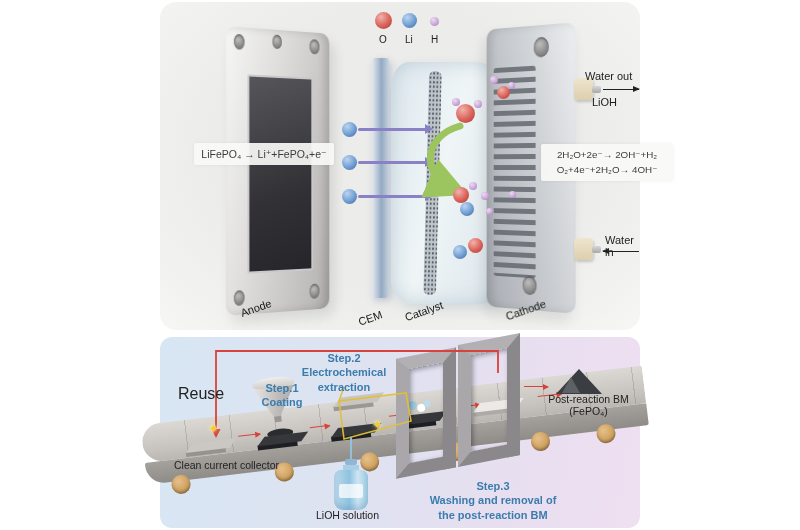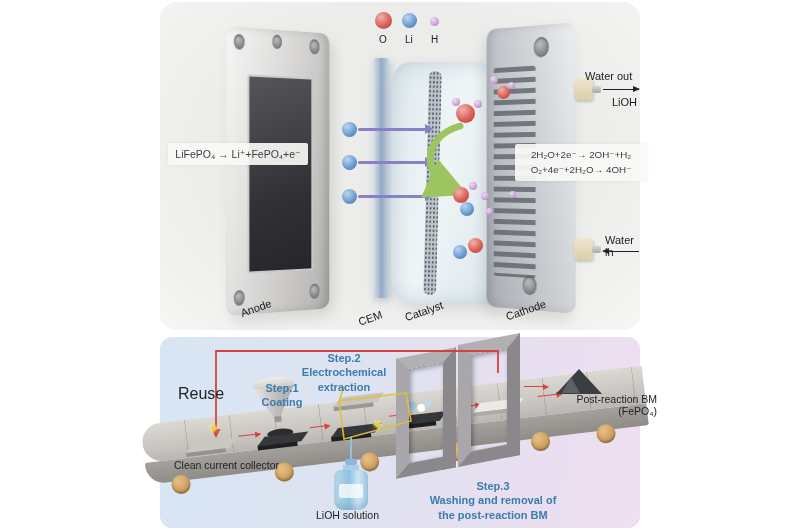--- a/index.html
+++ b/index.html
@@ -53,21 +53,21 @@
   #catalyst-strip{position:absolute;left:35px;top:9px;width:13px;height:224px;border-radius:6px;
     background-color:rgba(150,158,168,.55);
     background-image:radial-gradient(circle,#4e545c .8px,transparent 1.3px);
     background-size:3.5px 4.5px;transform:rotate(1.5deg);}
 
   .li-arrow-line{position:absolute;height:3px;background:#8a80c6;border-radius:2px;}
   .li-arrow-line::after{content:"";position:absolute;right:-7px;top:-4px;
     border-left:8px solid #8a80c6;border-top:5.5px solid transparent;border-bottom:5.5px solid transparent;}
 
   .react-box{position:absolute;background:rgba(248,248,246,.92);color:#3d3d3d;
-    border-radius:2px;box-shadow:0 0 4px rgba(0,0,0,.06);text-align:center;}
+    border-radius:2px;box-shadow:0 0 4px rgba(0,0,0,.06);text-align:center;margin-left:26px;}
   #anode-react{left:8px;top:141px;width:136px;padding:5px 2px;font-size:10.5px;}
   #cathode-react{left:355px;top:142px;width:128px;padding:4px 2px;font-size:9.8px;line-height:1.5;}
 
   .flow-label{position:absolute;font-size:11px;color:#1c1c1c;}
   .blk-arrow{position:absolute;height:0;border-top:1.4px solid #222;}
   .blk-arrow.right::after{content:"";position:absolute;right:-1px;top:-4px;
     border-left:7px solid #222;border-top:3.5px solid transparent;border-bottom:3.5px solid transparent;}
   .blk-arrow.left::before{content:"";position:absolute;left:-1px;top:-4px;
     border-right:7px solid #222;border-top:3.5px solid transparent;border-bottom:3.5px solid transparent;}
 
@@ -218,21 +218,21 @@
     <div class="sph sph-h abs" style="left:349px;top:189px;width:7px;height:7px;"></div>
 
     <div id="anode-react" class="react-box">LiFePO₄ → Li⁺+FePO₄+e⁻</div>
     <div id="cathode-react" class="react-box">
       <div>2H₂O+2e⁻→ 2OH⁻+H₂</div>
       <div>O₂+4e⁻+2H₂O→ 4OH⁻</div>
     </div>
 
     <span class="flow-label" style="left:425px;top:68px;">Water out</span>
     <div class="blk-arrow right abs" style="left:443px;top:87px;width:36px;"></div>
-    <span class="flow-label" style="left:432px;top:94px;margin-left:20px;">LiOH</span>
+    <span class="flow-label" style="left:432px;top:94px;">LiOH</span>
     <span class="flow-label" style="left:430px;top:232px;margin-left:15px;">Water in</span>
     <div class="blk-arrow left abs" style="left:443px;top:249px;width:36px;"></div>
 
     <span class="rot-label" style="left:80px;top:300px;">Anode</span>
     <span class="rot-label" style="left:198px;top:310px;">CEM</span>
     <span class="rot-label" style="left:244px;top:303px;">Catalyst</span>
     <span class="rot-label" style="left:345px;top:302px;">Cathode</span>
   </div>
 
   <div id="bottom-panel" class="abs">
@@ -342,19 +342,19 @@
 
     <div class="step-label" style="left:248px;top:142px;width:170px;">
       <div>Step.3</div>
       <div>Washing and removal of</div>
       <div>the post-reaction BM</div>
     </div>
 
     <span class="plain-label" style="left:14px;top:122px;">Clean current collector</span>
     <span class="plain-label" style="left:156px;top:172px;">LiOH solution</span>
 
-    <div class="plain-label" style="left:392px;top:56px;width:105px;text-align:right;">
+    <div class="plain-label" style="left:376px;top:56px;width:105px;text-align:center;">
       <div>Post-reaction BM</div>
       <div>(FePO₄)</div>
     </div>
   </div>
 
 </div>
 
 </body></html>

